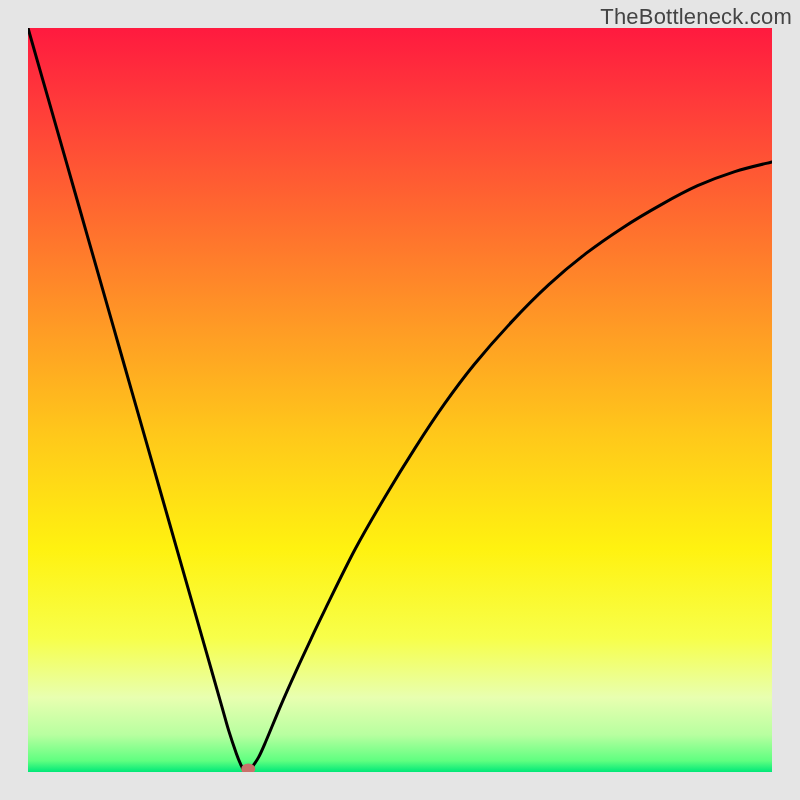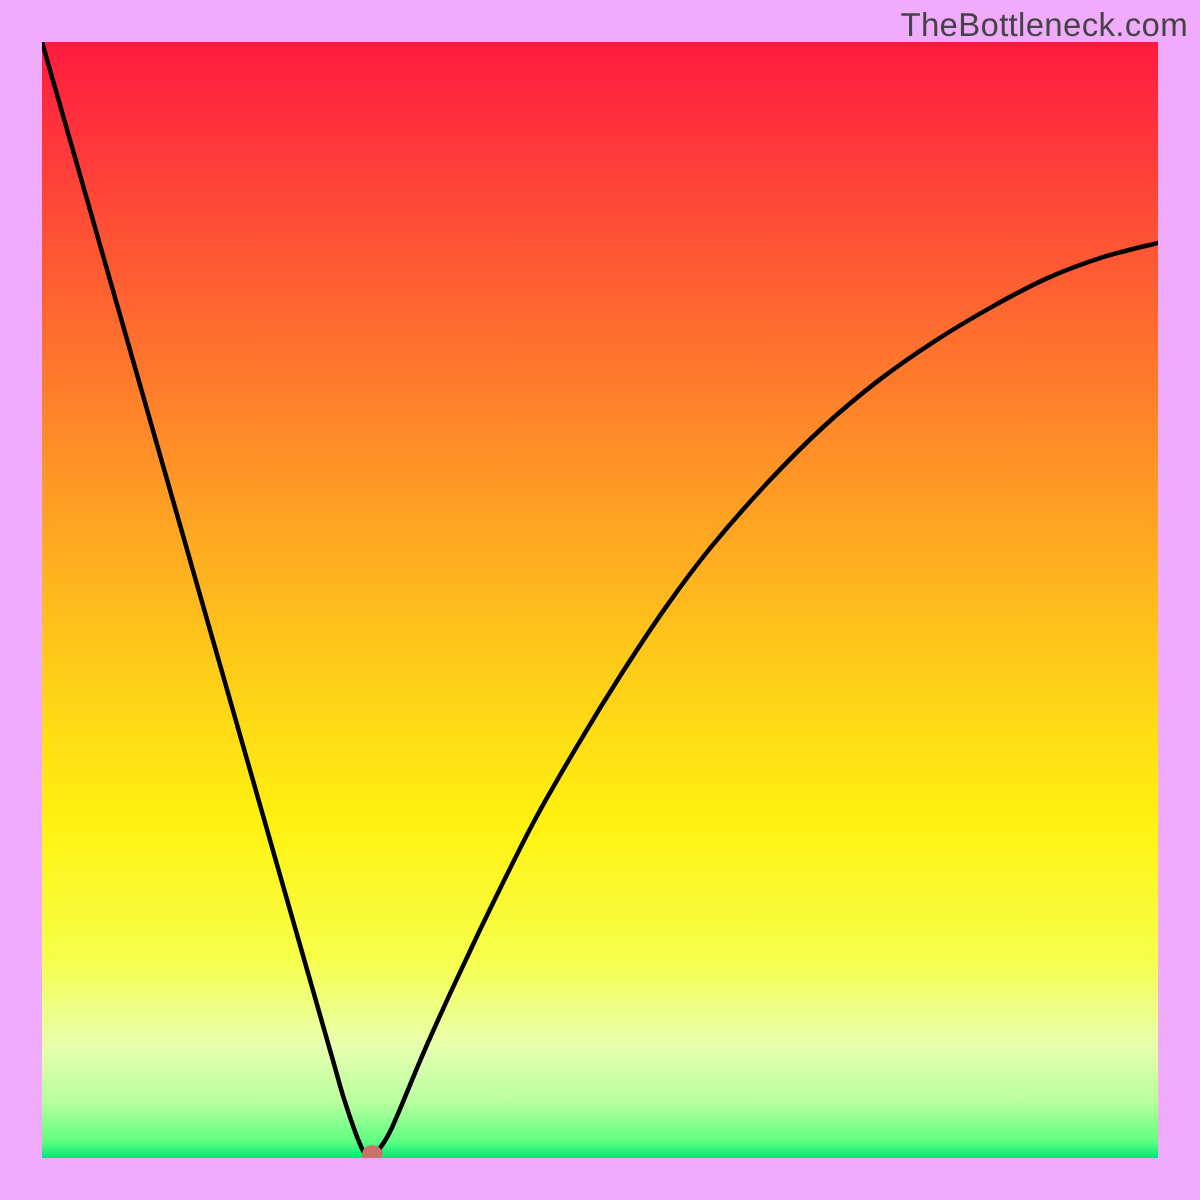--- a/index.html
+++ b/index.html
@@ -7,21 +7,21 @@
     padding: 0;
     width: 800px;
     height: 800px;
     position: relative;
     background: #000;
     font-family: Arial, Helvetica, sans-serif;
   }
   .frame {
     position: absolute;
     inset: 0;
-    background: #f0abfc;
+    background: #e5e5e5;
   }
   .plot-area {
     position: absolute;
     left: 28px;
     top: 28px;
     width: 744px;
     height: 744px;
     overflow: hidden;
   }
   .watermark {

